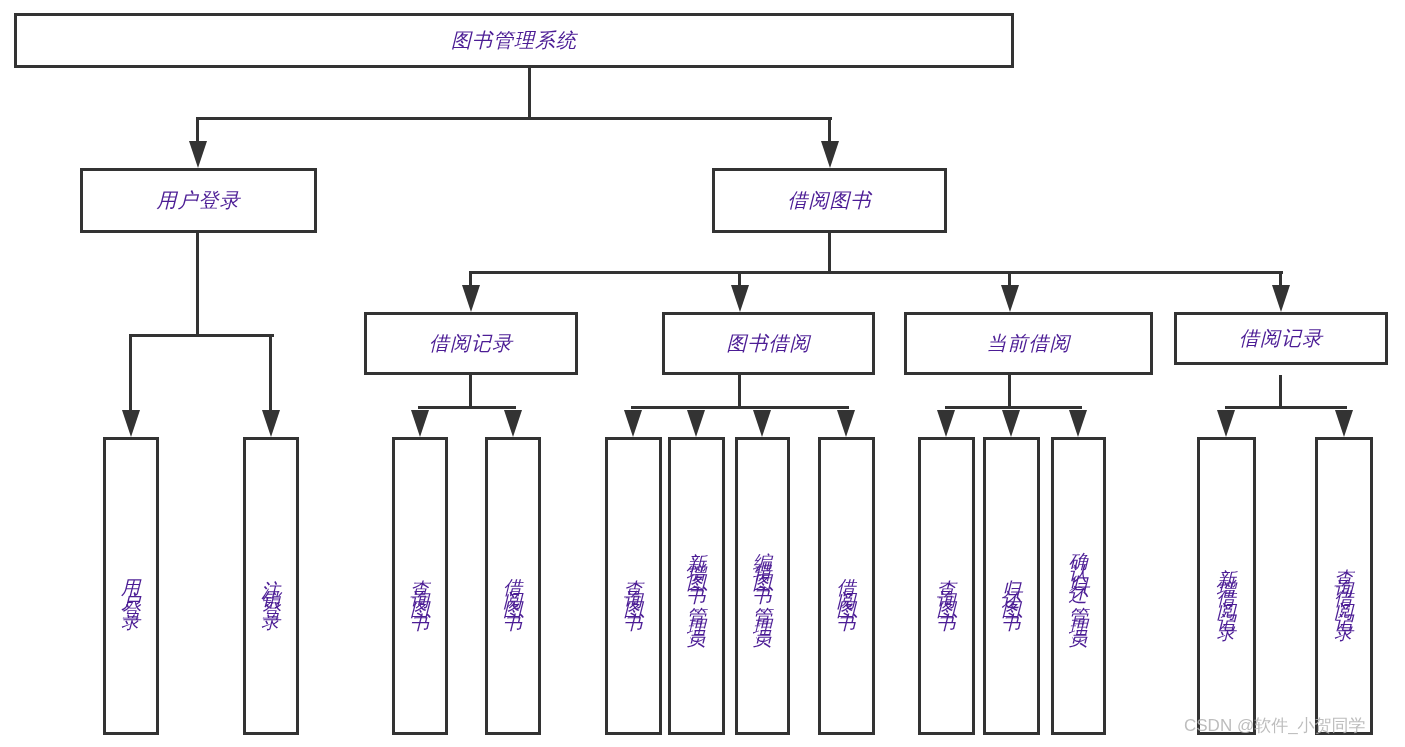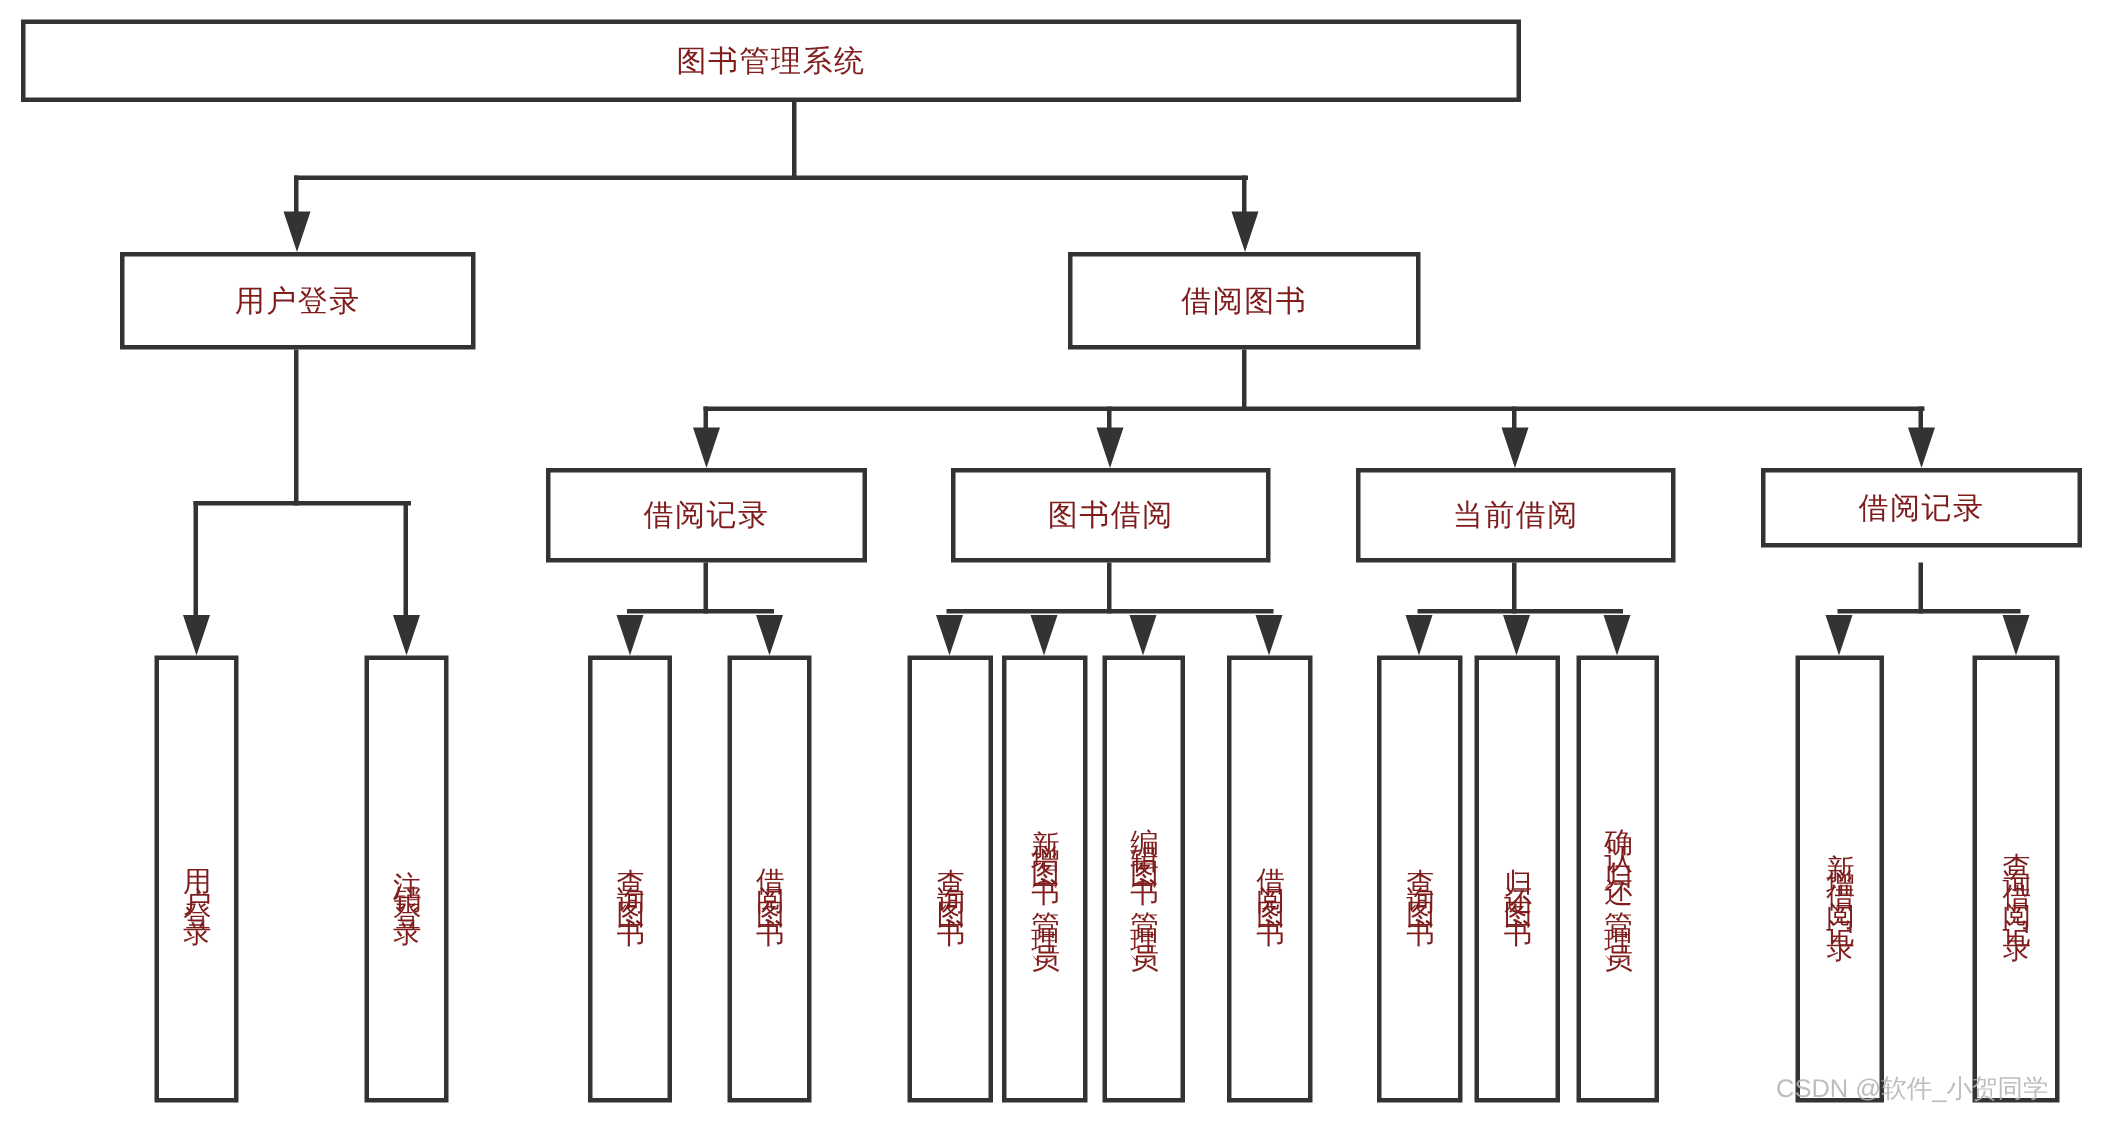--- a/index.html
+++ b/index.html
@@ -12,40 +12,41 @@
   }
   
   .box{
     position:absolute;
     box-sizing:border-box;
     border:3px solid #333333;
     background:#ffffff;
     display:flex;
     align-items:center;
     justify-content:center;
-    color:#7f1d1d;
+    color:#4c1d95;
+    font-style:italic;
   }
   .box.h span{
     font-size:20px;
     letter-spacing:1px;
     white-space:nowrap;
   }
   .box.v span{
     writing-mode:vertical-lr;
     font-size:19px;
     letter-spacing:11px;
     line-height:1;
   }
   
   #n-root        {left:14px;  top:13px;  width:1000px;height:55px;}
   #n-user-login  {left:80px;  top:168px; width:237px; height:65px;}
   #n-book-mgmt   {left:712px; top:168px; width:235px; height:65px;}
   #n-rec         {left:364px; top:312px; width:214px; height:63px;}
-  #n-borrow      {left:634px; top:312px; width:213px; height:63px;}
-  #n-current     {left:904px; top:312px; width:213px; height:63px;}
+  #n-borrow      {left:662px; top:312px; width:213px; height:63px;}
+  #n-current     {left:904px; top:312px; width:249px; height:63px;}
   #n-record      {left:1174px;top:312px; width:214px; height:53px;}
   .leaf{top:437px;height:298px;}
   #lf-login   {left:103px; width:56px;}
   #lf-logout  {left:243px; width:56px;}
   #lf-recq    {left:392px; width:56px;}
   #lf-recb    {left:485px; width:56px;}
   #lf-borq    {left:605px; width:57px;}
   #lf-boradd  {left:668px; width:57px;}
   #lf-boredit {left:735px; width:55px;}
   #lf-borb    {left:818px; width:57px;}

